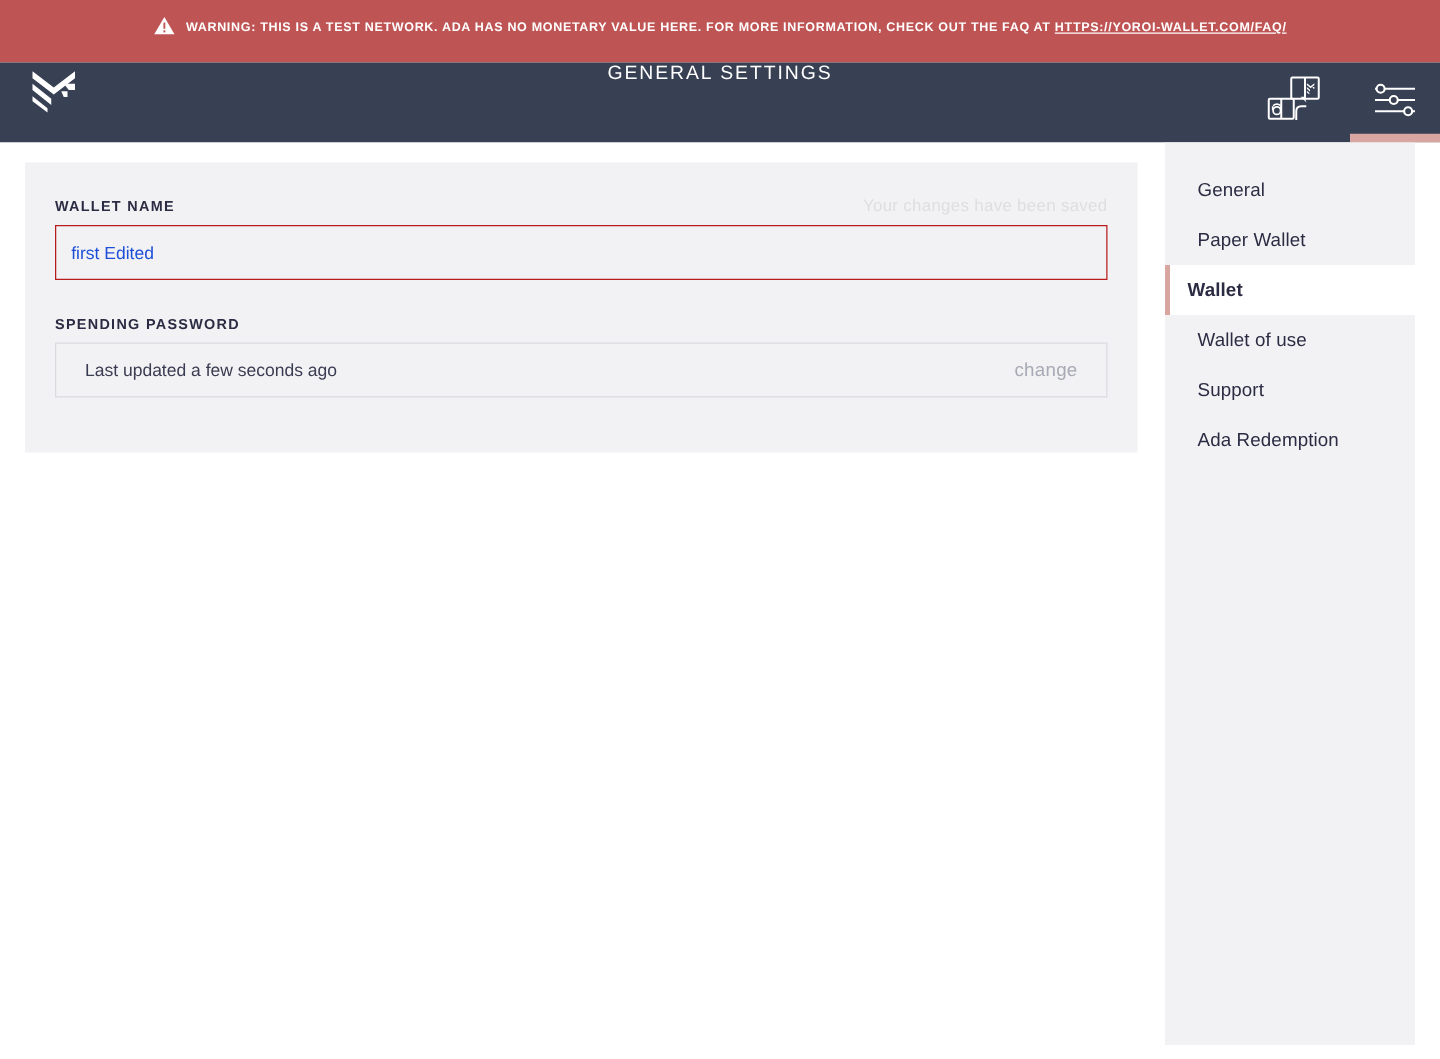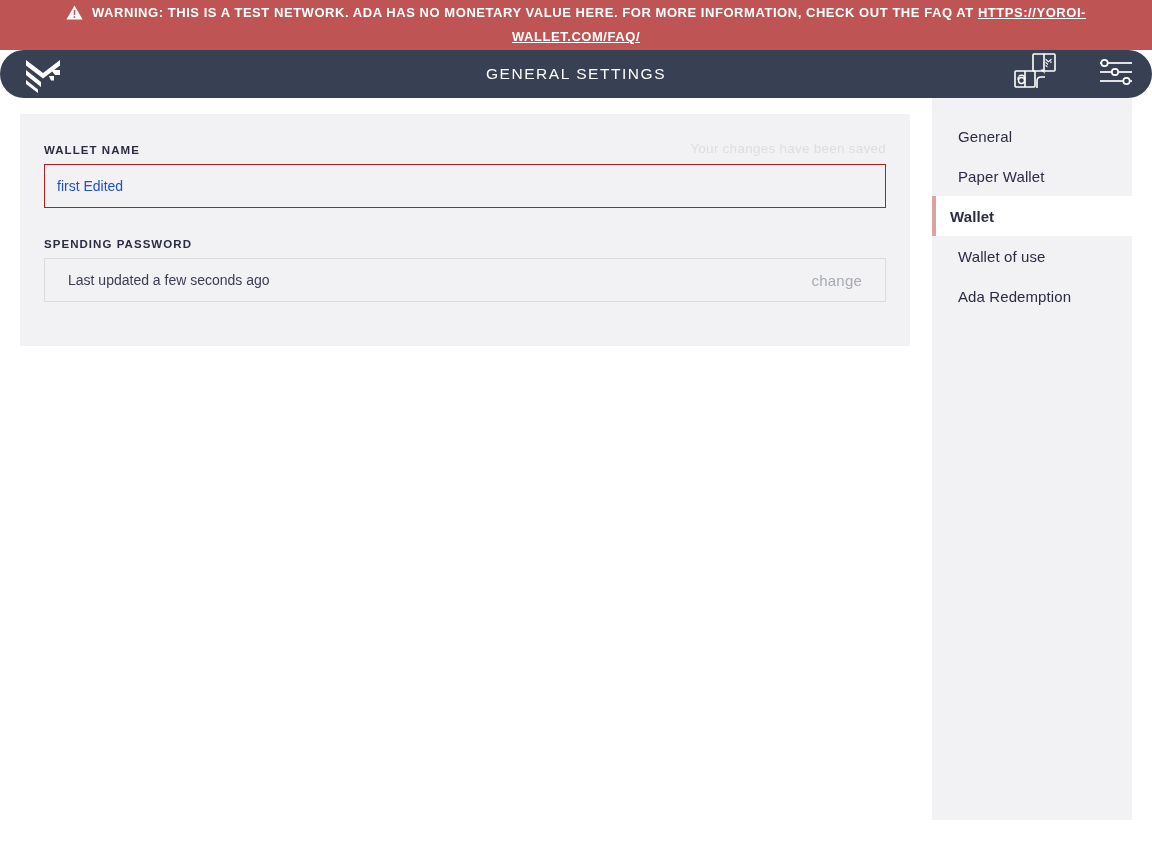--- a/index.html
+++ b/index.html
@@ -17,21 +17,21 @@
     height: 50px;
     background: #bf5454;
     color: #ffffff;
     display: flex;
     align-items: center;
     justify-content: center;
     padding: 4px 18px 6px 18px;
     text-align: center;
   }
   .warning-inner {
-    font-size: 13px;
+    font-size: 10px;
     font-weight: bold;
     letter-spacing: 0.55px;
     line-height: 21px;
     text-transform: uppercase;
     max-width: 1120px;
     text-align: center;
   }
   .warning-icon {
     display: inline-block;
     vertical-align: -3px;
@@ -39,27 +39,26 @@
   }
   .warning-link {
     color: #ffffff;
     text-decoration: underline;
     font-weight: bold;
     letter-spacing: 0.55px;
   }
 
   
   .topbar {
-    height: 48px;
+    height: 64px;
     background: #38405a;
     background: #384054;
     position: relative;
     display: flex;
-    align-items: center;
-    border-radius: 27px;
+    align-items: flex-start;
   }
   .logo {
     margin-left: 22px;
     width: 42px;
     height: 42px;
     display: flex;
     align-items: center;
     justify-content: center;
   }
   .topbar-title {
@@ -306,17 +305,20 @@
     <div class="menu-item">
       <span>Paper Wallet</span>
     </div>
     <div class="menu-item active">
       <span>Wallet</span>
     </div>
     <div class="menu-item">
       <span>Wallet of use</span>
     </div>
     <div class="menu-item">
+      <span>Support</span>
+    </div>
+    <div class="menu-item">
       <span>Ada Redemption</span>
     </div>
   </div>
 
 </div>
 
 </body></html>

